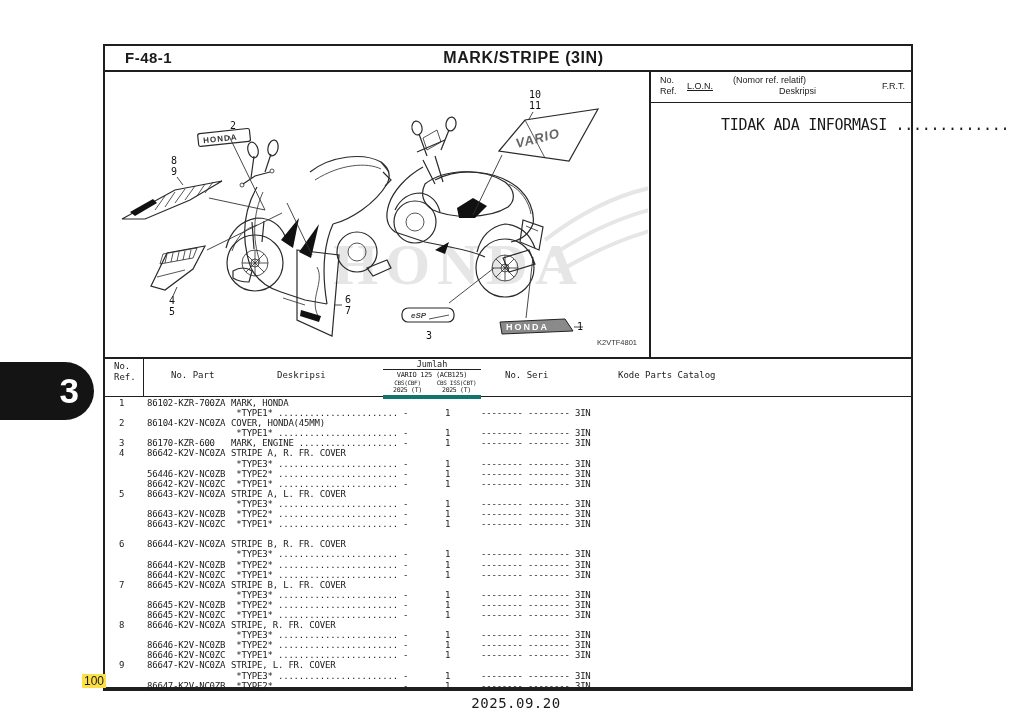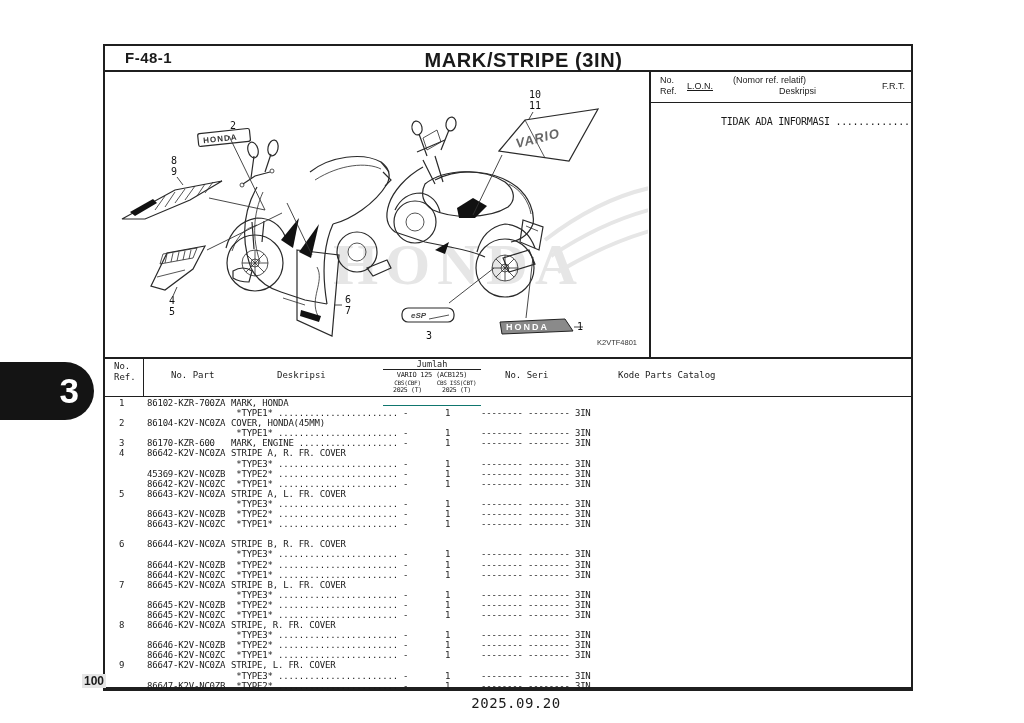--- a/index.html
+++ b/index.html
@@ -4,21 +4,21 @@
 <style>
   html,body{margin:0;padding:0;background:#fff;}
   .canvas{position:relative;width:1024px;height:723px;background:#fff;overflow:hidden;
           font-family:"Liberation Sans",sans-serif;color:#1a1a1a;}
   .frame{position:absolute;left:103px;top:44px;width:806px;height:641px;
          border:2px solid #1f1f1f;border-bottom-width:4px;background:#fff;}
   
   .titlebar{position:absolute;left:0;top:0;width:100%;height:24px;border-bottom:2px solid #1f1f1f;}
   .title-code{position:absolute;left:20px;top:3px;font-weight:bold;font-size:15px;letter-spacing:.5px;}
   .title-name{position:absolute;left:0;right:0;top:3px;text-align:center;font-weight:bold;
-              font-size:20px;letter-spacing:.6px;padding-left:31px;}
+              font-size:16px;letter-spacing:.6px;padding-left:31px;}
   
   .diagram{position:absolute;left:0;top:26px;width:543px;height:285px;}
   .diagram svg{display:block;}
   .ln{stroke:#2a2a2a;stroke-width:1.2;fill:none;}
   .thin{stroke:#2a2a2a;stroke-width:.8;fill:none;}
   .lead{stroke:#333;stroke-width:.9;fill:none;}
   .blk{fill:#111;stroke:none;}
   .callout{font-family:"DejaVu Sans Mono",monospace;font-size:10px;fill:#111;}
   .diagcode{font-family:"Liberation Sans",sans-serif;font-size:7.5px;fill:#333;}
   .wm{font-family:"Liberation Serif",serif;font-weight:bold;font-size:58px;fill:#e6e6e6;letter-spacing:7px;}
@@ -28,52 +28,52 @@
   .infopanel{position:absolute;left:544px;top:26px;right:0;height:285px;border-left:2px solid #1f1f1f;
              font-size:9px;}
   .ip-head{position:relative;height:30px;border-bottom:1.5px solid #1f1f1f;}
   .ip-no{position:absolute;left:9px;top:3px;}
   .ip-ref{position:absolute;left:9px;top:14px;}
   .ip-lon{position:absolute;left:36px;top:9px;text-decoration:underline;}
   .ip-rel{position:absolute;left:82px;top:3px;}
   .ip-desk{position:absolute;left:128px;top:14px;}
   .ip-frt{position:absolute;right:6px;top:9px;padding-left:17px;}
   .ip-body{position:absolute;left:70px;top:13px;font-family:"DejaVu Sans Mono",monospace;
-           font-size:10px;letter-spacing:-.3px;white-space:pre;}
+           font-size:15px;letter-spacing:-.3px;white-space:pre;}
   
   .partstable{position:absolute;left:0;top:311px;width:100%;height:330px;border-top:2px solid #1f1f1f;
               font-family:"DejaVu Sans Mono",monospace;}
   .pt-header{position:relative;height:37px;border-bottom:1.5px solid #1f1f1f;font-size:9px;}
   .pt-vline{position:absolute;left:38px;top:0;height:100%;border-left:1px solid #1f1f1f;}
   .h-no{position:absolute;left:9px;top:2px;}
   .h-ref{position:absolute;left:9px;top:13px;}
   .h-part{position:absolute;left:60px;top:11px;padding-left:6px;}
   .h-desc{position:absolute;left:172px;top:11px;}
   .h-seri{position:absolute;left:400px;top:11px;}
   .h-kode{position:absolute;left:513px;top:11px;}
   .jm{position:absolute;left:278px;top:0;width:98px;text-align:center;}
   .jm-r1{font-size:8.5px;border-bottom:1px solid #1f1f1f;padding-bottom:0px;}
   .jm-r2{font-size:7px;letter-spacing:-.3px;padding-top:1px;text-align:center;}
   .jm-row{display:flex;}
   .jm-cell{flex:1;font-size:6px;letter-spacing:-.3px;}
-  .jm-cell.yr{font-size:6.5px;border-bottom:1px solid #0f766e;padding-bottom:11px;}
+  .jm-cell.yr{font-size:6.5px;border-bottom:4px solid #0f766e;padding-bottom:1px;}
   .pt-body{position:absolute;left:0;top:39px;right:0;}
   .line{position:relative;height:10.1px;font-size:9px;letter-spacing:-.2px;white-space:pre;}
   .c-ref{position:absolute;left:14px;}
   .c-part{position:absolute;left:42px;}
   .c-desc{position:absolute;left:126px;}
   .c-dash{position:absolute;left:298px;}
   .c-qty{position:absolute;left:340px;}
   .c-seri{position:absolute;left:376px;}
   
   .tab3{position:absolute;left:0;top:362px;width:94px;height:58px;background:#141414;
         border-radius:0 29px 29px 0;}
   .tab3 span{position:absolute;right:15px;top:9px;color:#fff;font-weight:bold;font-size:35px;
              font-family:"Liberation Sans",sans-serif;}
-  .pagenum{position:absolute;left:82px;top:674px;font-weight:bold;font-size:12px;background:#e5e5e5;padding:0 2px;}
+  .pagenum{position:absolute;left:82px;top:674px;font-weight:normal;font-size:12px;background:#fde047;padding:0 2px;}
   .printdate{position:absolute;left:4px;top:695px;width:1024px;text-align:center;
              font-family:"DejaVu Sans Mono",monospace;font-size:14px;letter-spacing:.5px;}
 </style>
 </head>
 <body>
 
 <div class="canvas">
 
   <div class="tab3">
     <span>3</span>
@@ -263,21 +263,21 @@
         <span class="h-kode">Kode Parts Catalog</span>
       </div>
       <div class="pt-body" id="table-lines">
           <div class="line"><span class="c-ref">1</span><span class="c-part">86102-KZR-700ZA</span><span class="c-desc">MARK, HONDA</span></div>
           <div class="line"><span class="c-desc"> *TYPE1* .......................</span><span class="c-dash">-</span><span class="c-qty">1</span><span class="c-seri">-------- -------- 3IN</span></div>
           <div class="line"><span class="c-ref">2</span><span class="c-part">86104-K2V-NC0ZA</span><span class="c-desc">COVER, HONDA(45MM)</span></div>
           <div class="line"><span class="c-desc"> *TYPE1* .......................</span><span class="c-dash">-</span><span class="c-qty">1</span><span class="c-seri">-------- -------- 3IN</span></div>
           <div class="line"><span class="c-ref">3</span><span class="c-part">86170-KZR-600</span><span class="c-desc">MARK, ENGINE ...................</span><span class="c-dash">-</span><span class="c-qty">1</span><span class="c-seri">-------- -------- 3IN</span></div>
           <div class="line"><span class="c-ref">4</span><span class="c-part">86642-K2V-NC0ZA</span><span class="c-desc">STRIPE A, R. FR. COVER</span></div>
           <div class="line"><span class="c-desc"> *TYPE3* .......................</span><span class="c-dash">-</span><span class="c-qty">1</span><span class="c-seri">-------- -------- 3IN</span></div>
-          <div class="line"><span class="c-part">45369-K2V-NC0ZB</span><span class="c-desc"> *TYPE2* .......................</span><span class="c-dash">-</span><span class="c-qty">1</span><span class="c-seri">-------- -------- 3IN</span></div>
+          <div class="line"><span class="c-part">56446-K2V-NC0ZB</span><span class="c-desc"> *TYPE2* .......................</span><span class="c-dash">-</span><span class="c-qty">1</span><span class="c-seri">-------- -------- 3IN</span></div>
           <div class="line"><span class="c-part">86642-K2V-NC0ZC</span><span class="c-desc"> *TYPE1* .......................</span><span class="c-dash">-</span><span class="c-qty">1</span><span class="c-seri">-------- -------- 3IN</span></div>
           <div class="line"><span class="c-ref">5</span><span class="c-part">86643-K2V-NC0ZA</span><span class="c-desc">STRIPE A, L. FR. COVER</span></div>
           <div class="line"><span class="c-desc"> *TYPE3* .......................</span><span class="c-dash">-</span><span class="c-qty">1</span><span class="c-seri">-------- -------- 3IN</span></div>
           <div class="line"><span class="c-part">86643-K2V-NC0ZB</span><span class="c-desc"> *TYPE2* .......................</span><span class="c-dash">-</span><span class="c-qty">1</span><span class="c-seri">-------- -------- 3IN</span></div>
           <div class="line"><span class="c-part">86643-K2V-NC0ZC</span><span class="c-desc"> *TYPE1* .......................</span><span class="c-dash">-</span><span class="c-qty">1</span><span class="c-seri">-------- -------- 3IN</span></div>
           <div class="line"></div>
           <div class="line"><span class="c-ref">6</span><span class="c-part">86644-K2V-NC0ZA</span><span class="c-desc">STRIPE B, R. FR. COVER</span></div>
           <div class="line"><span class="c-desc"> *TYPE3* .......................</span><span class="c-dash">-</span><span class="c-qty">1</span><span class="c-seri">-------- -------- 3IN</span></div>
           <div class="line"><span class="c-part">86644-K2V-NC0ZB</span><span class="c-desc"> *TYPE2* .......................</span><span class="c-dash">-</span><span class="c-qty">1</span><span class="c-seri">-------- -------- 3IN</span></div>
           <div class="line"><span class="c-part">86644-K2V-NC0ZC</span><span class="c-desc"> *TYPE1* .......................</span><span class="c-dash">-</span><span class="c-qty">1</span><span class="c-seri">-------- -------- 3IN</span></div>

